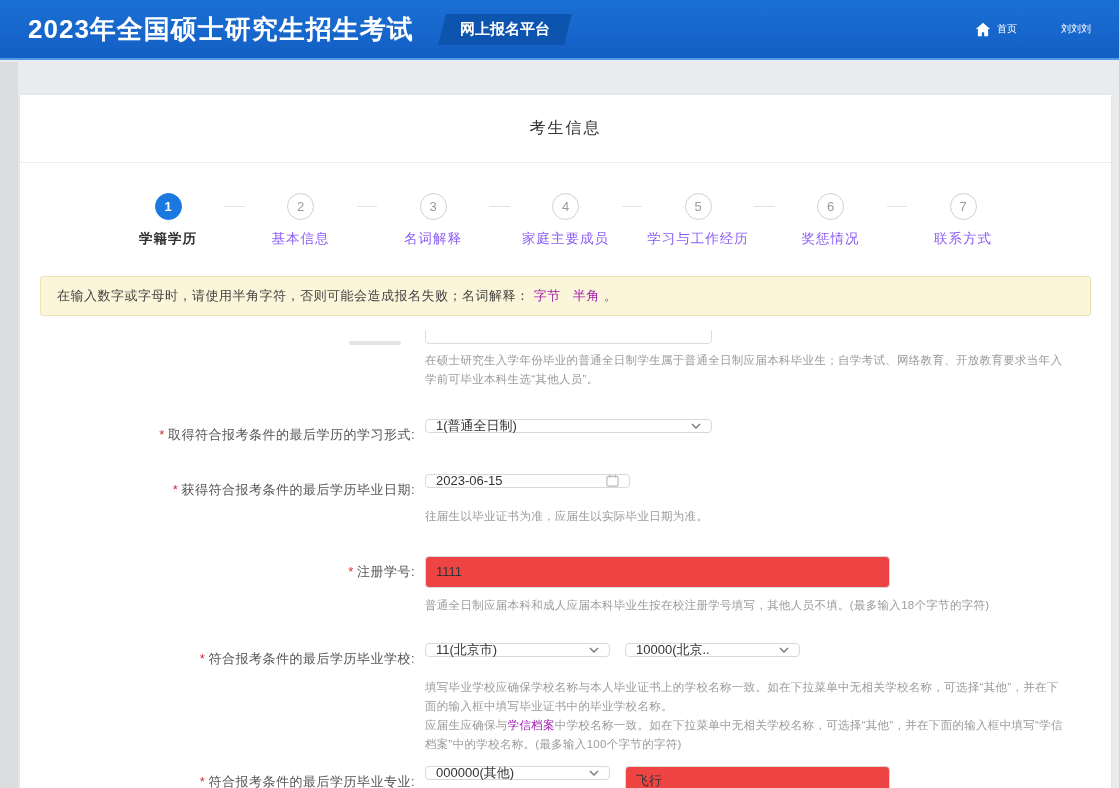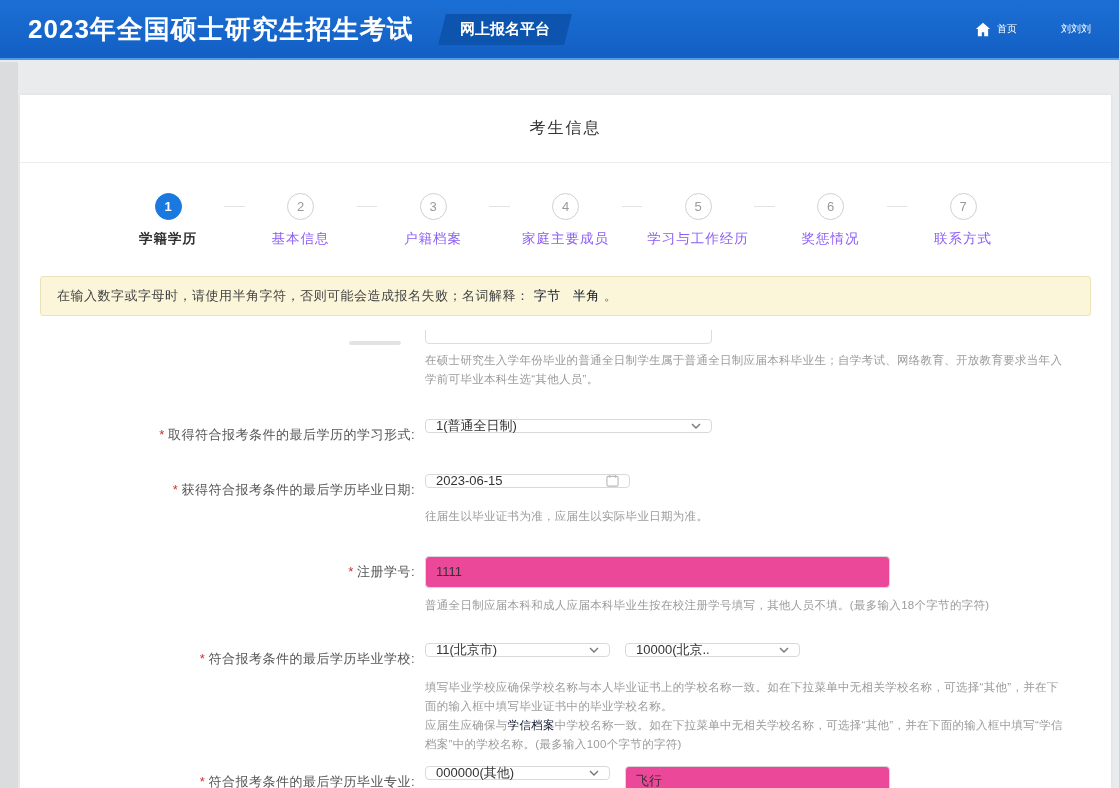--- a/index.html
+++ b/index.html
@@ -47,40 +47,40 @@
   .wstep.active .wcircle { background:#1a78df; border-color:#1a78df; color:#fff; font-weight:bold; }
   .wlabel { margin-top:10px; font-size:13.5px; color:#8b5cf6; letter-spacing:1px; white-space:nowrap; }
   .wstep.active .wlabel { color:#333; font-weight:bold; }
   .wline { flex:1; height:1px; background:#e2e2e2; margin-top:13px; }
 
   
   .notice {
     margin:16px 20px 0 20px; background:#fbf6da; border:1px solid #ebe2b8; border-radius:3px;
     padding:10px 16px; font-size:13px; color:#444; letter-spacing:.5px;
   }
-  .notice a, .txt-link { color:#0f172a; text-decoration:none; cursor:pointer; }
+  .notice a, .txt-link { color:#a21caf; text-decoration:none; cursor:pointer; }
   .notice .lnk + .lnk { margin-left:8px; }
 
   
   .form-area { margin-top:14px; }
   .frow { display:flex; align-items:flex-start; }
   .flabel {
     width:395px; flex-shrink:0; text-align:right; font-size:13px; color:#555;
     padding-top:7px; letter-spacing:.5px;
   }
   .req { color:#d03030; margin-right:3px; font-size:13px; }
   .fctrl { margin-left:10px; display:flex; gap:15px; }
 
   .sel, .datebox {
     height:14px; background:#fff; border:1px solid #d9d9d9; border-radius:4px;
     display:flex; align-items:center; justify-content:space-between;
     padding:0 10px; font-size:13px; color:#333; cursor:pointer;
   }
   .txtin {
-    height:32px; background:#ec4899; border:1px solid #d9d9d9; border-radius:4px;
+    height:32px; background:#ef4444; border:1px solid #d9d9d9; border-radius:4px;
     padding:0 10px; font-size:13px; color:#333; outline:none;
     font-family:"Liberation Sans","DejaVu Sans",sans-serif;
   }
   .w287 { width:287px; } .w205 { width:205px; } .w465 { width:465px; }
   .w185 { width:185px; } .w175 { width:175px;gap:40px; } .w265 { width:265px; }
 
   .help {
     margin-left:405px; font-size:11.5px; color:#9b9b9b; line-height:1.65;
     max-width:640px; letter-spacing:.3px;
   }
@@ -134,21 +134,21 @@
       <div class="wlabel">学籍学历</div>
     </div>
     <div class="wline"></div>
     <div class="wstep">
       <div class="wcircle">2</div>
       <div class="wlabel">基本信息</div>
     </div>
     <div class="wline"></div>
     <div class="wstep">
       <div class="wcircle">3</div>
-      <div class="wlabel">户籍档案</div>
+      <div class="wlabel">名词解释</div>
     </div>
     <div class="wline"></div>
     <div class="wstep">
       <div class="wcircle">4</div>
       <div class="wlabel">家庭主要成员</div>
     </div>
     <div class="wline"></div>
     <div class="wstep">
       <div class="wcircle">5</div>
       <div class="wlabel">学习与工作经历</div>

